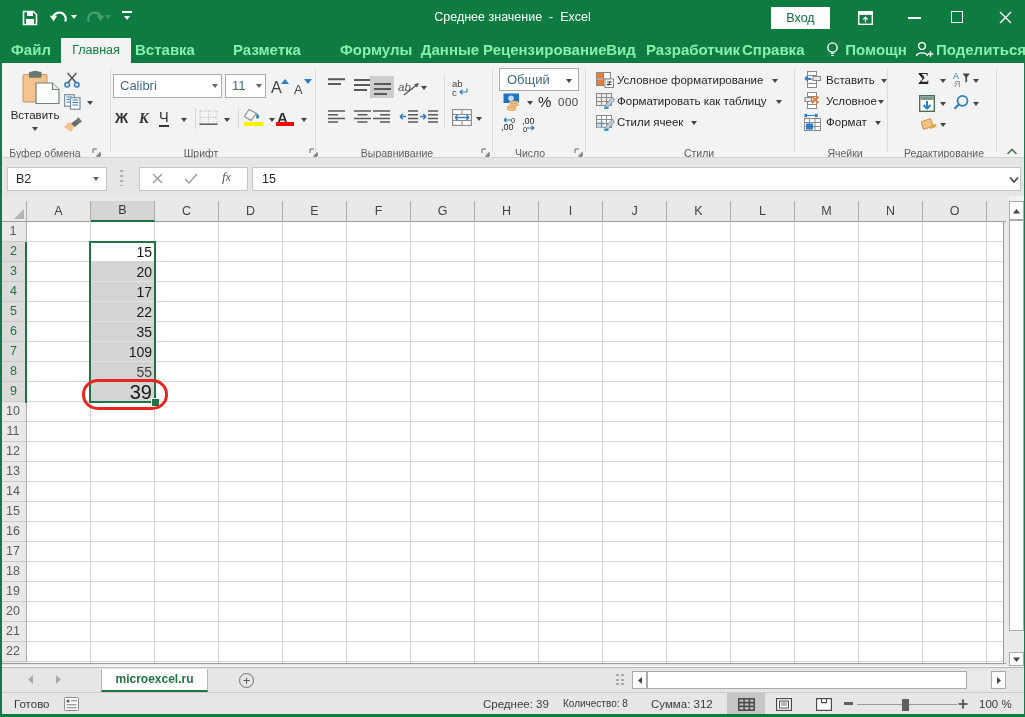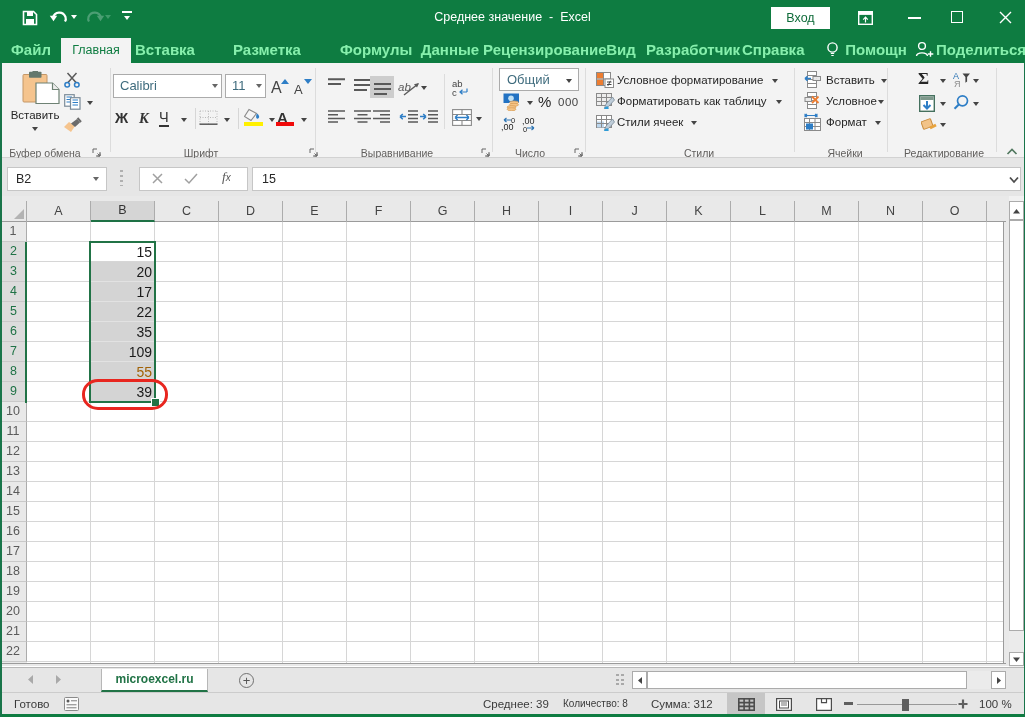--- a/index.html
+++ b/index.html
@@ -396,22 +396,22 @@
 
 <div class="abs" style="left:91px;top:66px;width:63px;height:140px;background:#D4D4D4"></div>
 <div class="abs" style="left:91px;top:66px;width:63px;height:140px;background:repeating-linear-gradient(to bottom,transparent 0 19px,#E2E2E2 19px 20px)"></div>
 
 <div class="abs" style="left:91px;top:46px;width:61px;height:20px;text-align:right;line-height:20px;font-size:14px;color:#1A1A1A">15</div>
 <div class="abs" style="left:91px;top:66px;width:61px;height:20px;text-align:right;line-height:20px;font-size:14px;color:#1A1A1A">20</div>
 <div class="abs" style="left:91px;top:86px;width:61px;height:20px;text-align:right;line-height:20px;font-size:14px;color:#1A1A1A">17</div>
 <div class="abs" style="left:91px;top:106px;width:61px;height:20px;text-align:right;line-height:20px;font-size:14px;color:#1A1A1A">22</div>
 <div class="abs" style="left:91px;top:126px;width:61px;height:20px;text-align:right;line-height:20px;font-size:14px;color:#1A1A1A">35</div>
 <div class="abs" style="left:91px;top:146px;width:61px;height:20px;text-align:right;line-height:20px;font-size:14px;color:#1A1A1A">109</div>
-<div class="abs" style="left:91px;top:166px;width:61px;height:20px;text-align:right;line-height:20px;font-size:14px;color:#a16207">55</div>
-<div class="abs" style="left:91px;top:186px;width:61px;height:20px;text-align:right;line-height:20px;font-size:14px;color:#1A1A1A">39</div>
+<div class="abs" style="left:91px;top:166px;width:61px;height:20px;text-align:right;line-height:20px;font-size:14px;color:#404040">55</div>
+<div class="abs" style="left:91px;top:186px;width:61px;height:20px;text-align:right;line-height:20px;font-size:20px;color:#1A1A1A">39</div>
 
 <div class="abs" style="left:89px;top:45px;width:67px;height:162px;border:2px solid #217346"></div>
 <div class="abs" style="left:151px;top:202px;width:9px;height:9px;background:#fff"></div>
 <div class="abs" style="left:152px;top:203px;width:7px;height:7px;background:#217346"></div>
 
 <div class="abs" style="left:82px;top:183px;width:86px;height:31px;border:3.5px solid #E8261F;border-radius:16px/15px"></div>
 </div>
 
 <div class="abs" style="left:1009px;top:196px;width:16px;height:471px;background:#F1F1F1"></div>
 <div class="abs" style="left:1009px;top:201px;width:15px;height:19px;background:#fff;border:1px solid #ABABAB"></div>

